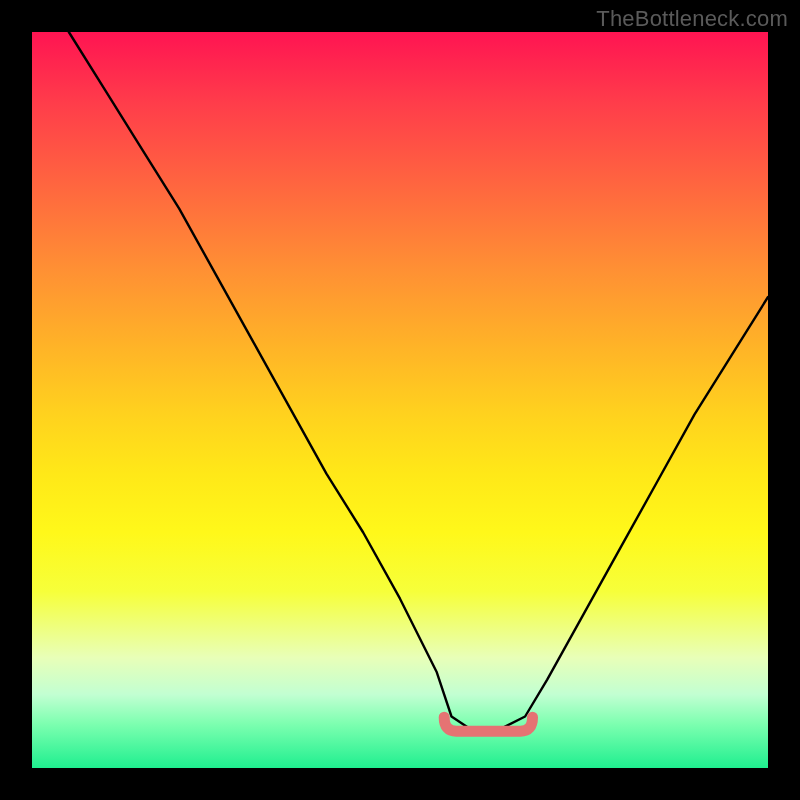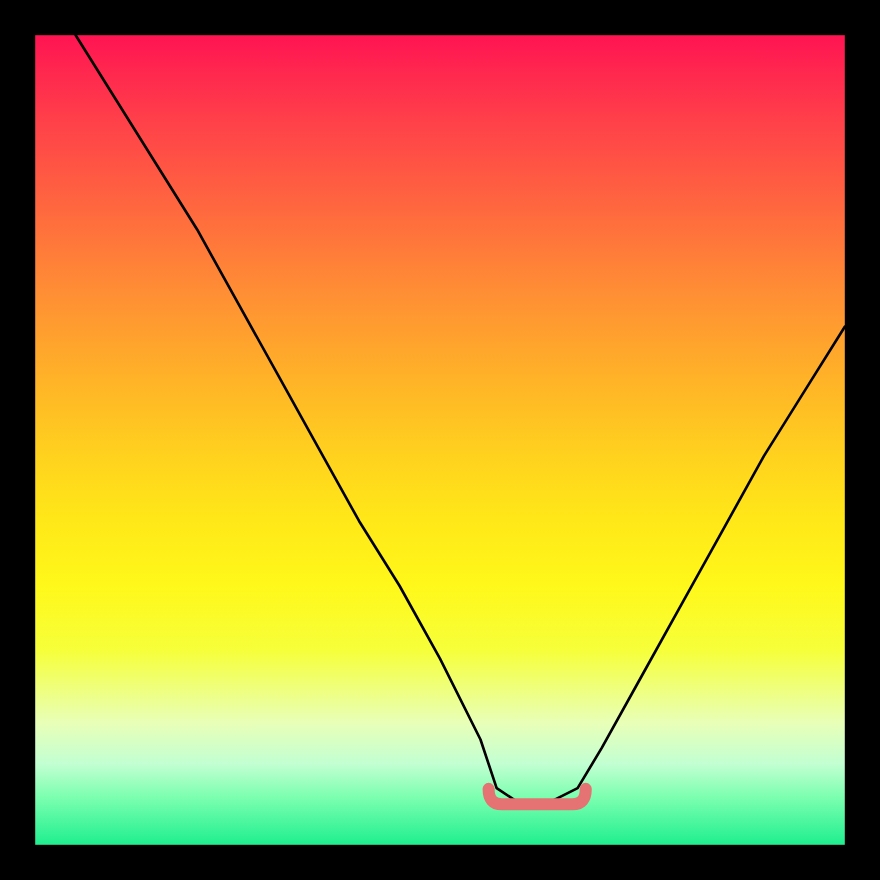--- a/index.html
+++ b/index.html
@@ -57,19 +57,20 @@
     top: 0;
     width: 736px;
     height: 736px;
     overflow: visible;
   }
 </style>
 </head>
 <body>
 
 <div class="frame">
+  <div class="watermark">TheBottleneck.com</div>
   <div class="plot">
     <svg class="curve" viewBox="0 0 736 736" preserveAspectRatio="none">
       <path d="M36.8 0.0 L73.6 58.9 L110.4 117.8 L147.2 176.6 L184.0 242.9 L220.8 309.1 L257.6 375.4 L294.4 441.6 L331.2 500.5 L368.0 566.7 L404.8 640.3 L419.5 684.5 L441.6 699.2 L463.7 699.2 L493.1 684.5 L515.2 647.7 L552.0 581.4 L588.8 515.2 L625.6 449.0 L662.4 382.7 L699.2 323.8 L736.0 265.0" id="curvePath" fill="none" stroke="#000" stroke-width="2.4" stroke-linecap="round" stroke-linejoin="round"></path>
       <path d="M 412.2 685.2 Q 412.2 699.2 424.2 699.2 L 488.5 699.2 Q 500.5 699.2 500.5 685.2" id="highlightPath" fill="none" stroke="#e57373" stroke-width="11" stroke-linecap="round" stroke-linejoin="round"></path>
     </svg>
   </div>
 </div>
 
 </body></html>

